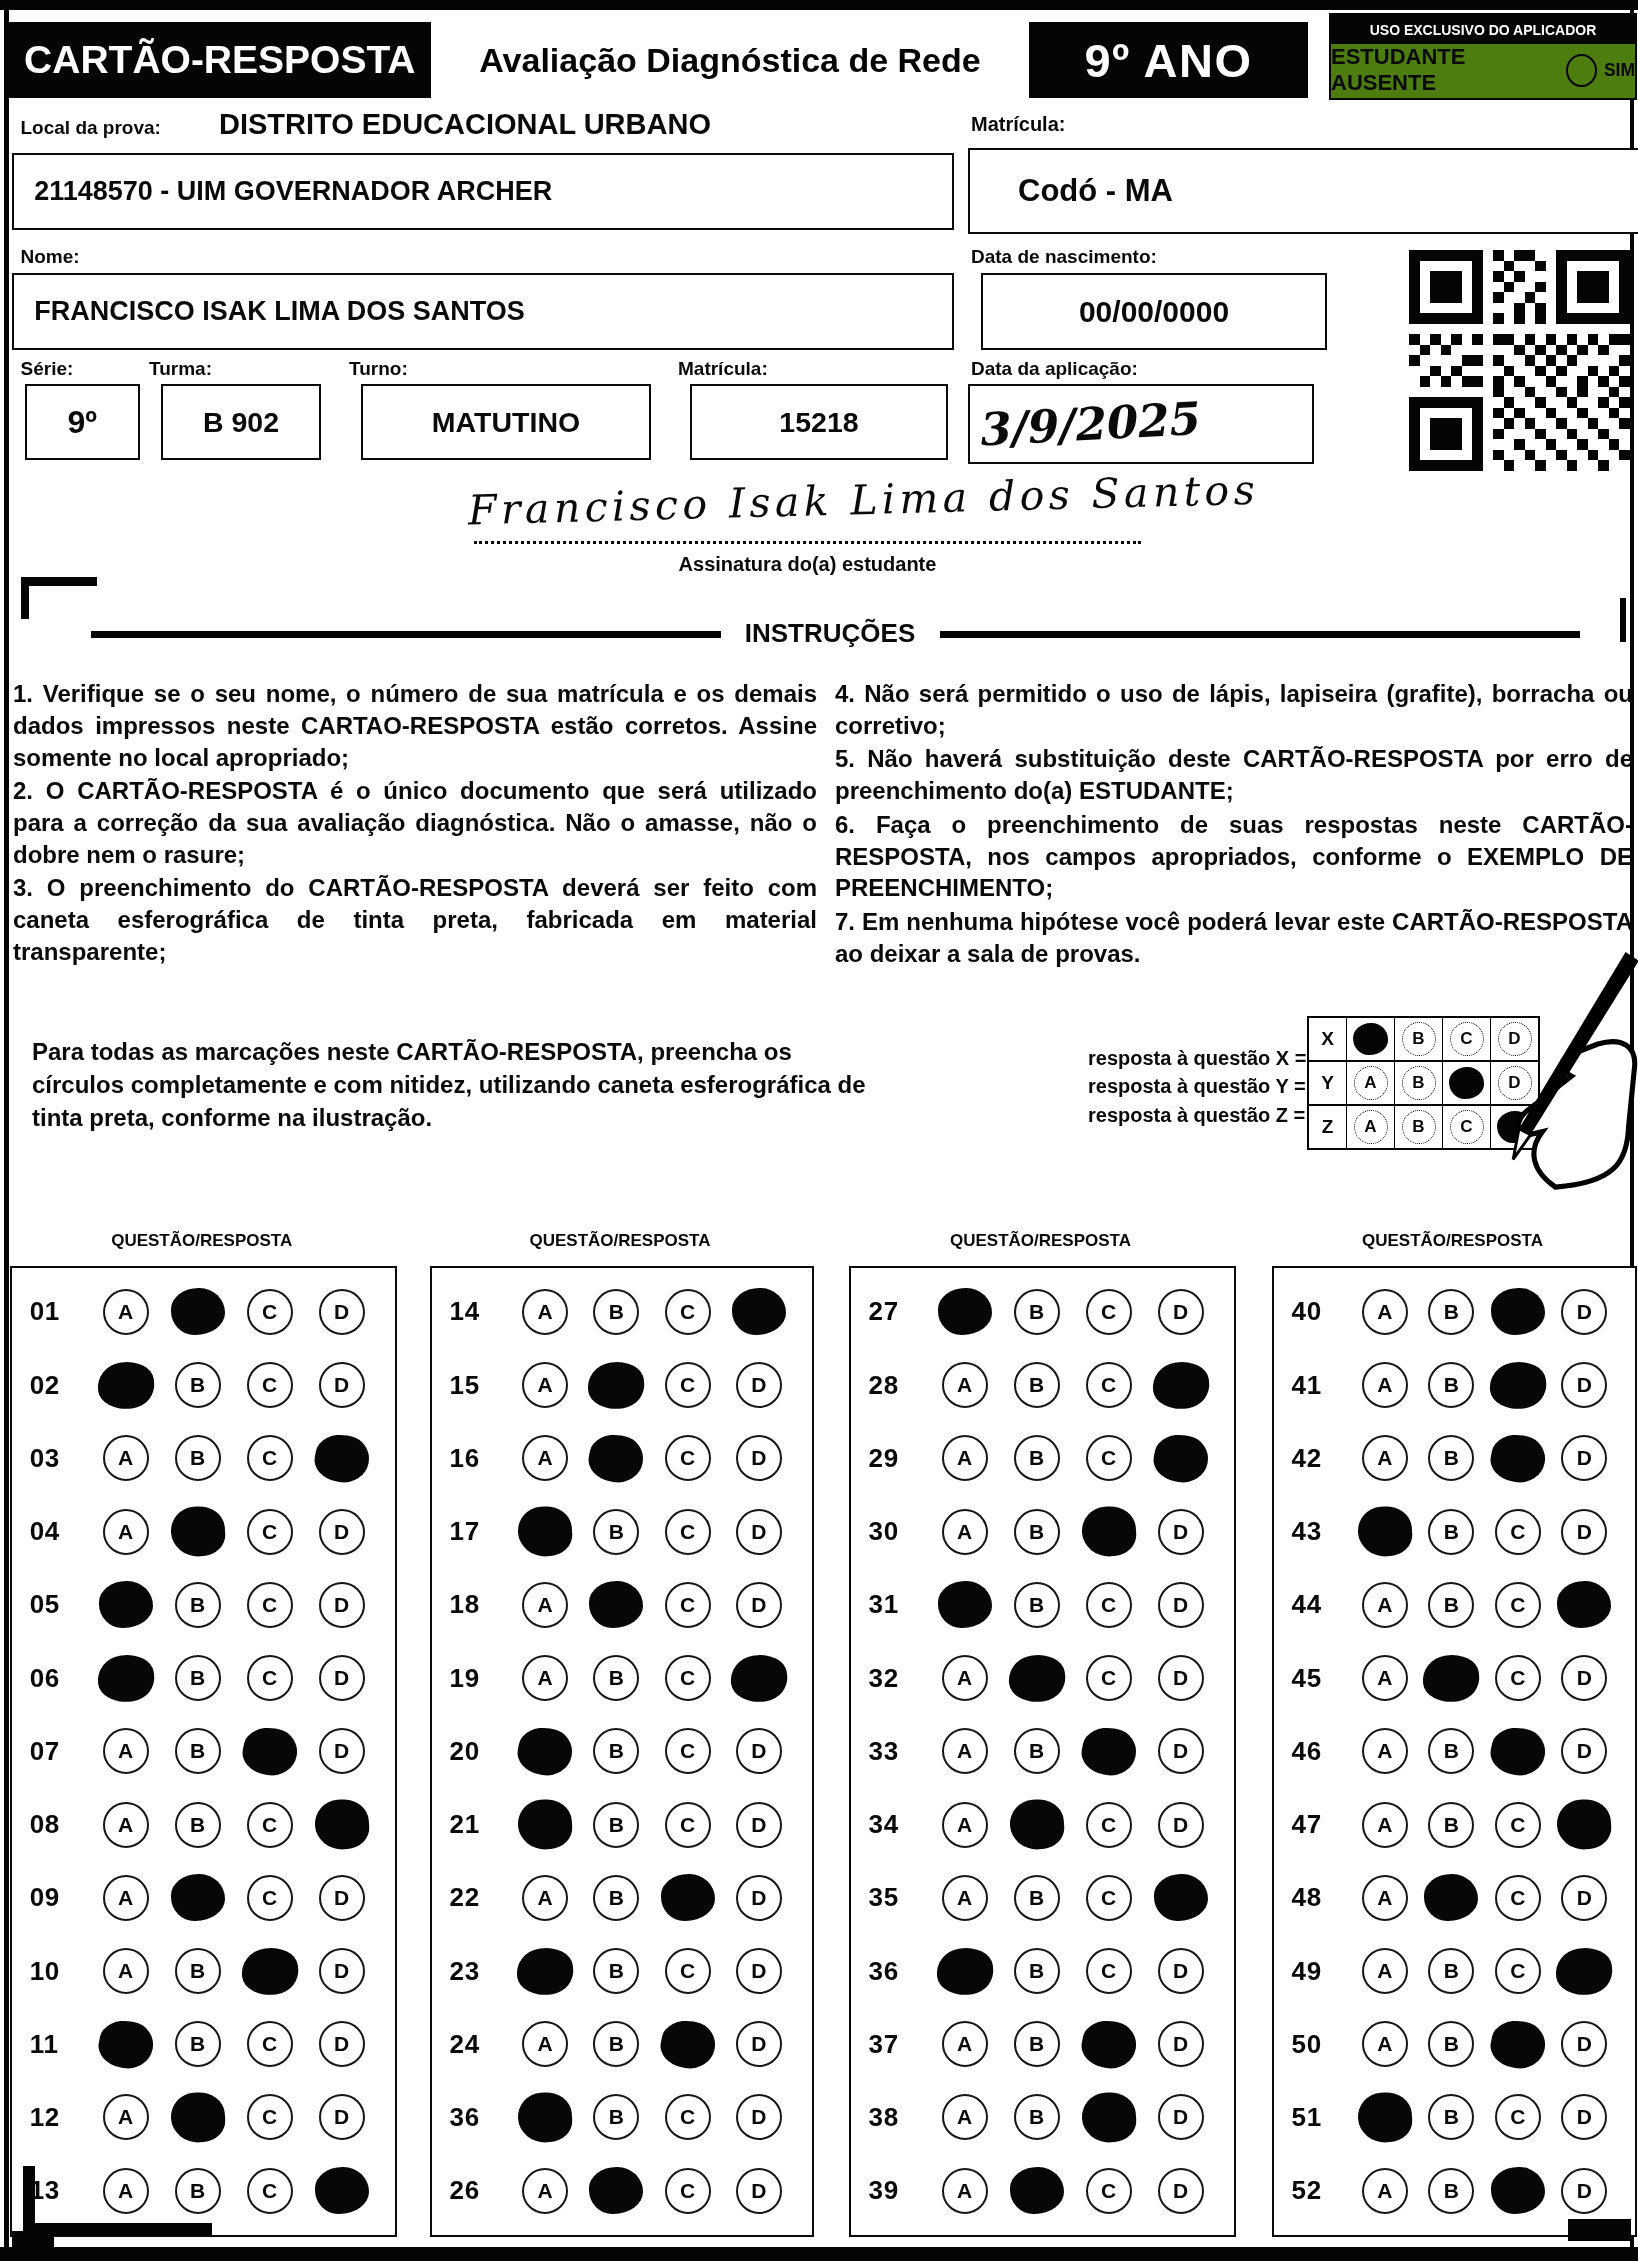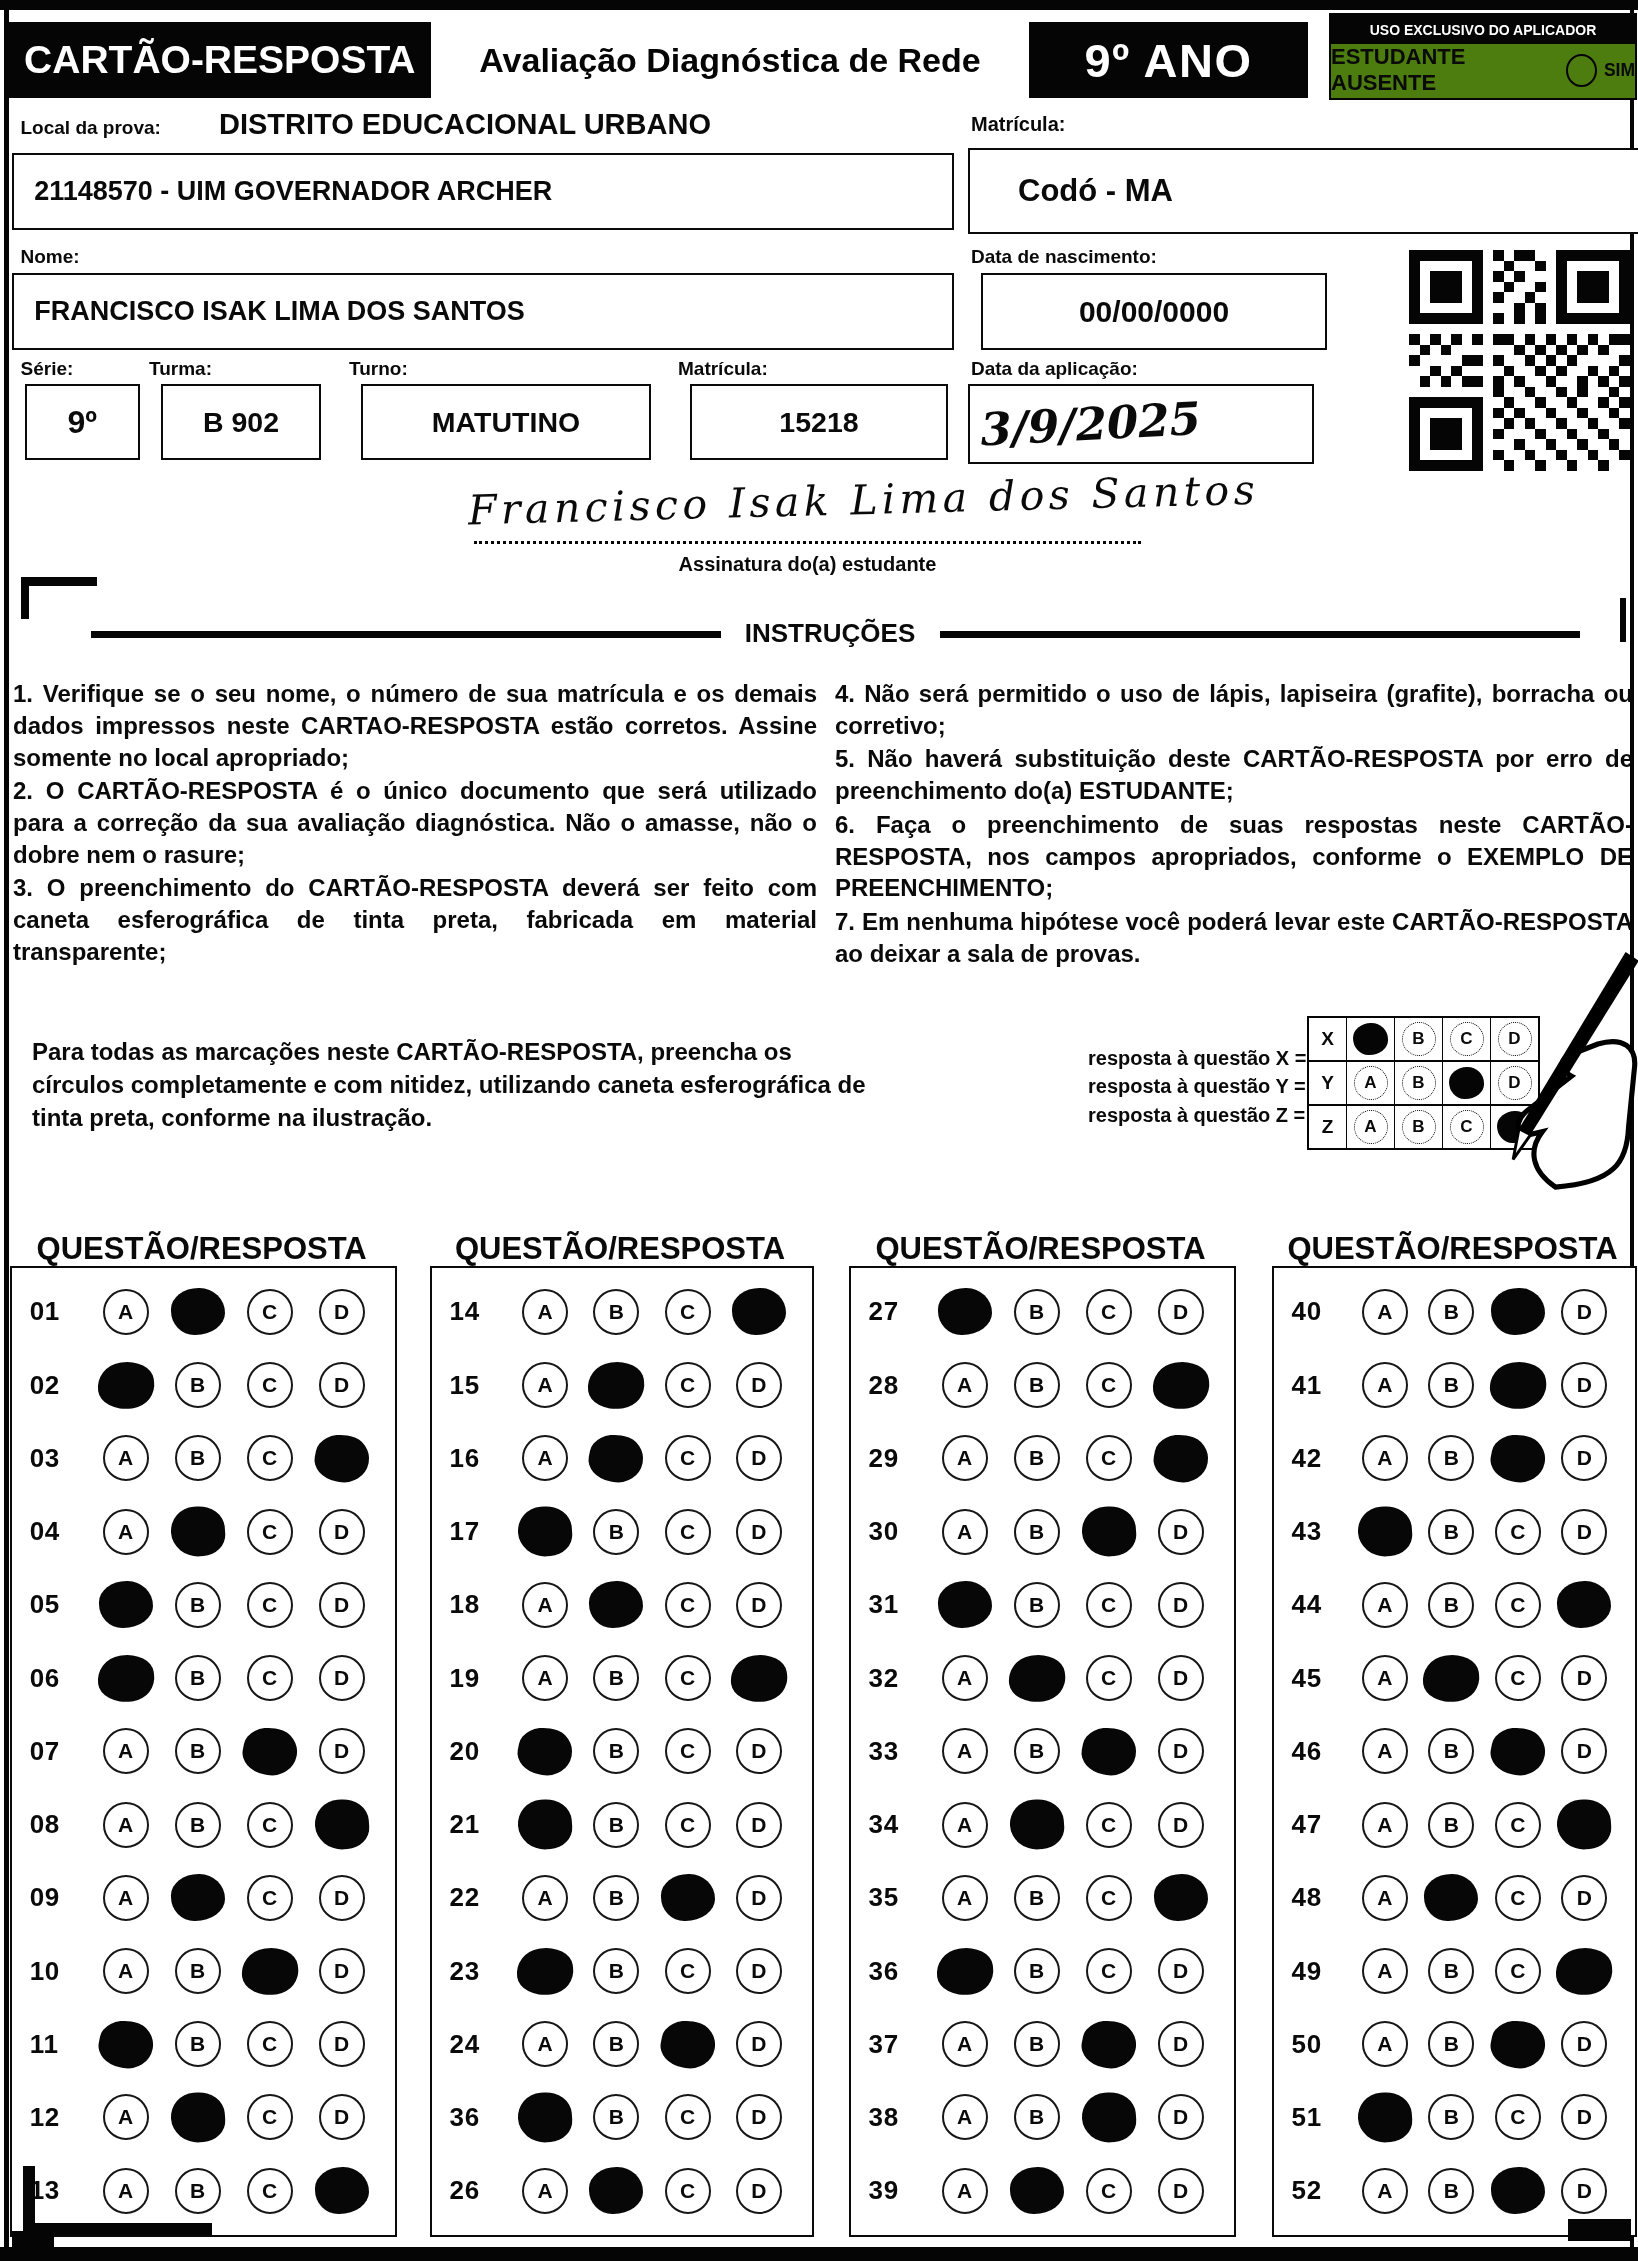--- a/index.html
+++ b/index.html
@@ -17,21 +17,21 @@
   .note{font-size:24px;font-weight:bold;line-height:1.38;}
   .ex-caption{font-size:20px;font-weight:bold;line-height:1.42;}
   .ex-grid{border:2.9px solid #050505;display:inline-block;background:#fff;}
   .ex-row{display:flex;border-bottom:2.9px solid #050505;}
   .ex-row:last-child{border-bottom:none;}
   .ex-cell{width:47px;height:42px;display:flex;align-items:center;justify-content:center;border-right:1.5px solid #050505;}
   .ex-cell:last-child{border-right:none;}
   .ex-label{width:37px;font-weight:bold;font-size:19px;}
   .ex-bubble{width:32px;height:32px;border:1.5px dotted #050505;border-radius:50%;display:flex;align-items:center;justify-content:center;font-size:17px;font-weight:bold;}
   .ex-mark{width:35px;height:32px;background:#050505;border-radius:52% 48% 55% 45%/48% 52% 46% 54%;}
-  .q-header{font-size:31px;font-weight:bold;text-align:center;}
+  .q-header{font-size:17px;font-weight:bold;text-align:center;}
   .q-box{border:2.2px solid #0a0a0a;display:flex;flex-direction:column;justify-content:space-evenly;padding:7.3px 0;background:#fff;}
   .q-row{display:flex;align-items:center;flex:1;padding:0 17.5px;}
   .q-num{width:60px;font-size:26px;font-weight:bold;letter-spacing:0.7px;}
   .slot{flex:1;display:flex;align-items:center;justify-content:center;}
   .bubble{width:42px;height:42px;border:2.2px solid #161616;border-radius:50%;display:flex;align-items:center;justify-content:center;font-size:21px;font-weight:bold;background:#fff;}
   .mark{width:54px;height:47px;background:#070707;border-radius:52% 48% 56% 44%/46% 54% 48% 52%;}
   .q-row:nth-child(4n+2) .mark{border-radius:46% 54% 44% 56%/55% 45% 52% 48%;transform:rotate(-8deg) scaleX(1.05);}
   .q-row:nth-child(4n+3) .mark{border-radius:55% 45% 50% 50%/48% 52% 55% 45%;transform:rotate(11deg);}
   .q-row:nth-child(4n) .mark{border-radius:48% 52% 46% 54%/52% 48% 45% 55%;transform:rotate(-4deg) scaleY(1.06);}
   .corner{background:#050505;}

